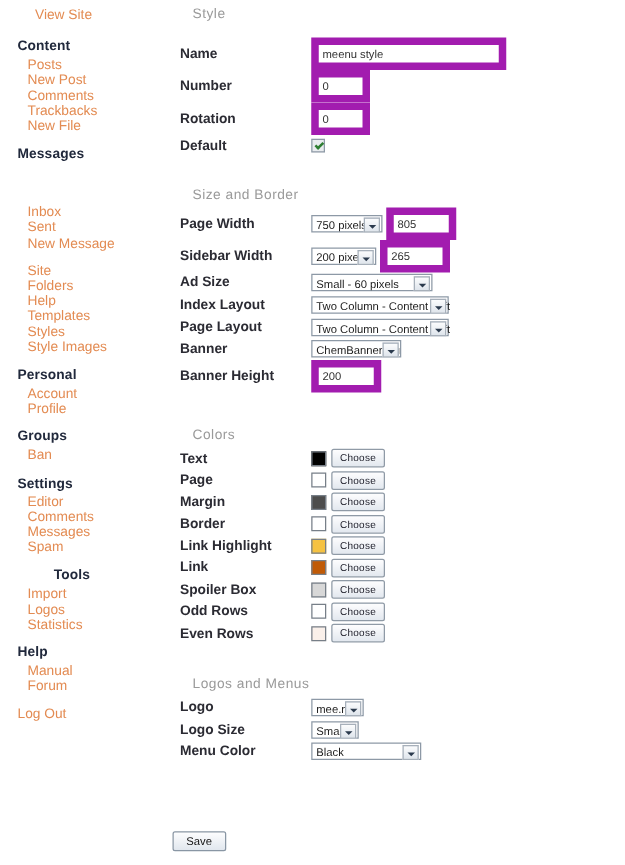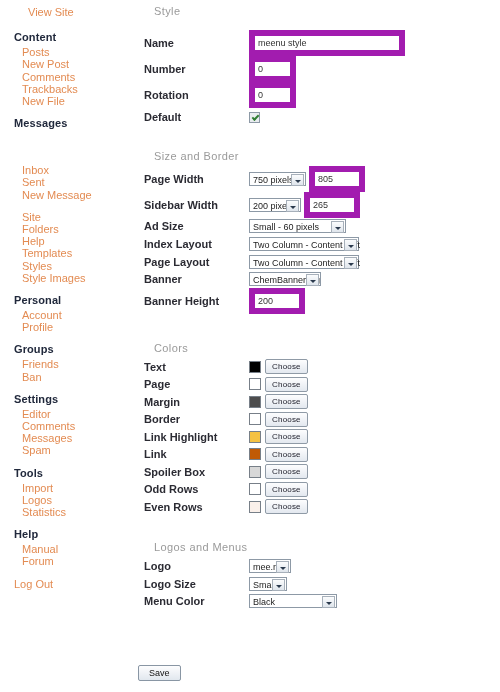--- a/index.html
+++ b/index.html
@@ -282,34 +282,33 @@
     </div>
 
     <div class="nav-group">
       <div class="nav-heading" style="color: rgb(33, 41, 60);">Personal</div>
       <a class="nav-link" href="#" style="color: rgb(227, 139, 82);">Account</a>
       <a class="nav-link" href="#" style="color: rgb(227, 139, 82);">Profile</a>
     </div>
 
     <div class="nav-group">
       <div class="nav-heading" style="color: rgb(33, 41, 60);">Groups</div>
-      <a class="nav-link" href="#" style="color: rgb(227, 139, 82);">Friends</a>
       <a class="nav-link" href="#" style="color: rgb(227, 139, 82);">Ban</a>
     </div>
 
     <div class="nav-group">
       <div class="nav-heading" style="color: rgb(33, 41, 60);">Settings</div>
       <a class="nav-link" href="#" style="color: rgb(227, 139, 82);">Editor</a>
       <a class="nav-link" href="#" style="color: rgb(227, 139, 82);">Comments</a>
       <a class="nav-link" href="#" style="color: rgb(227, 139, 82);">Messages</a>
       <a class="nav-link" href="#" style="color: rgb(227, 139, 82);">Spam</a>
     </div>
 
     <div class="nav-group">
-      <div class="nav-heading" style="color: rgb(33, 41, 60);">Tools</div>
+      <div class="nav-heading" style="color: rgb(33, 41, 60); margin-left: 29px;">Tools</div>
       <a class="nav-link" href="#" style="color: rgb(227, 139, 82);">Import</a>
       <a class="nav-link" href="#" style="color: rgb(227, 139, 82);">Logos</a>
       <a class="nav-link" href="#" style="color: rgb(227, 139, 82);">Statistics</a>
     </div>
 
     <div class="nav-group">
       <div class="nav-heading" style="color: rgb(33, 41, 60);">Help</div>
       <a class="nav-link" href="#" style="color: rgb(227, 139, 82);">Manual</a>
       <a class="nav-link" href="#" style="color: rgb(227, 139, 82);">Forum</a>
     </div>

